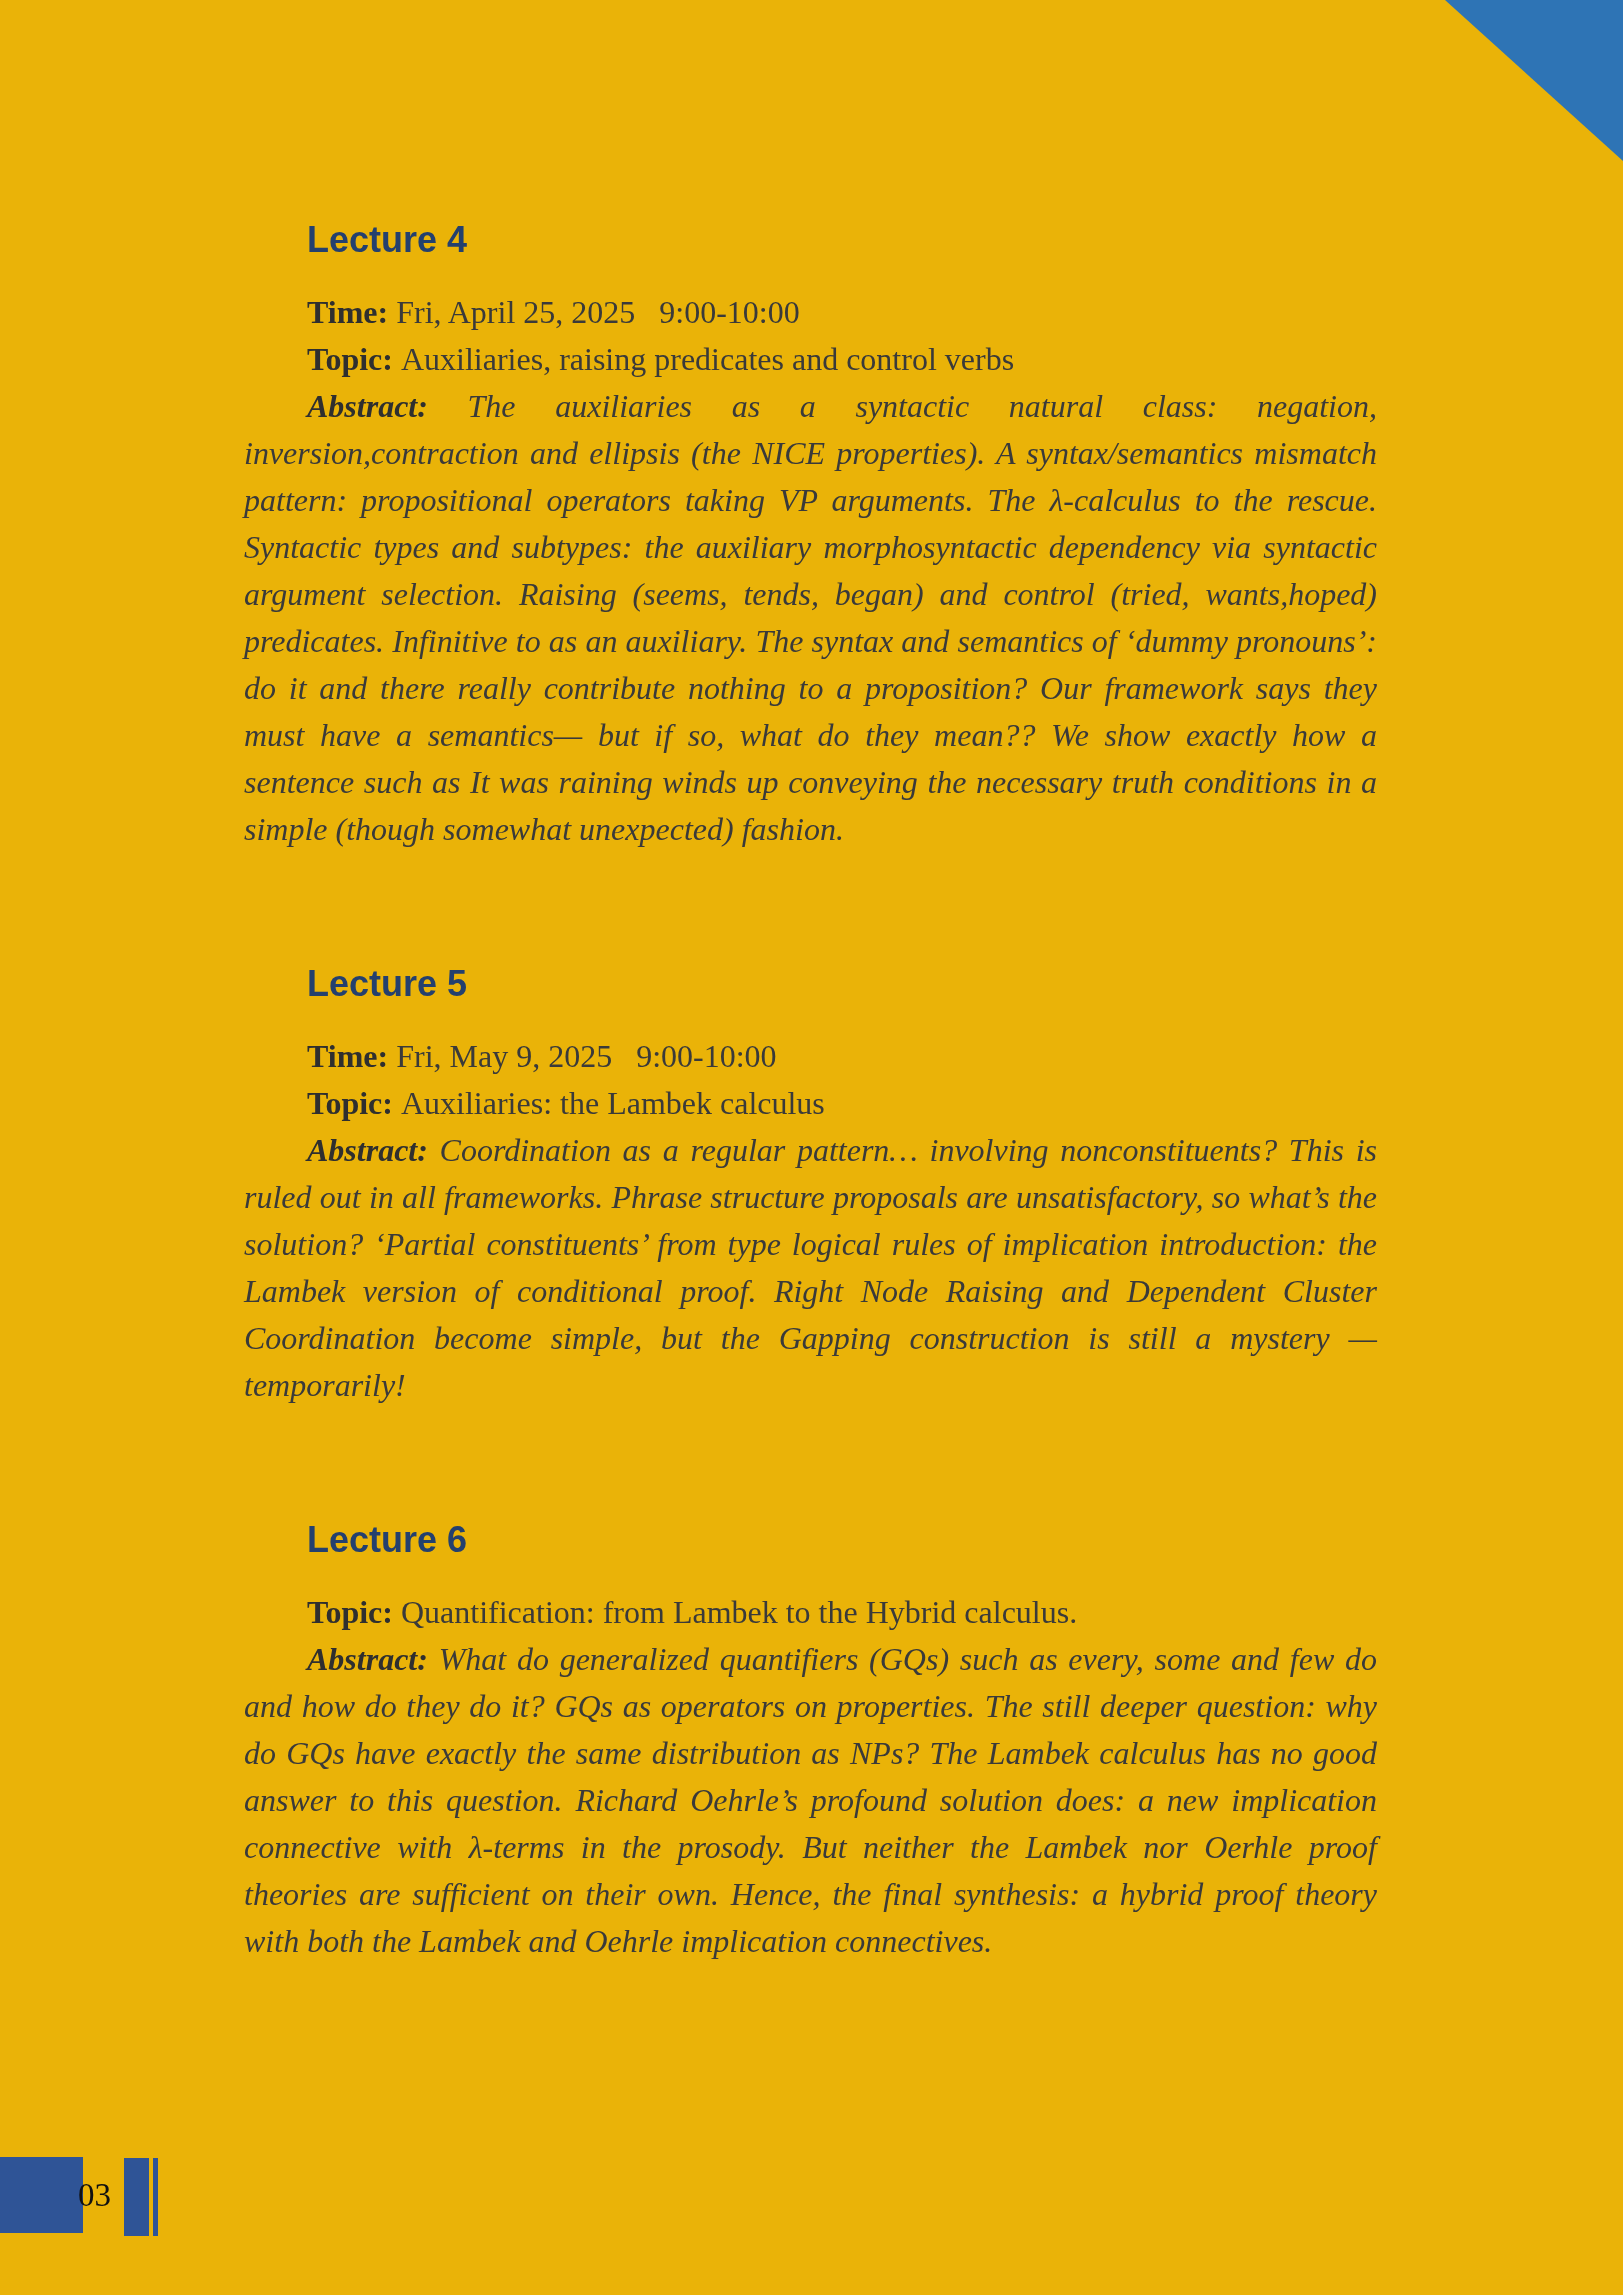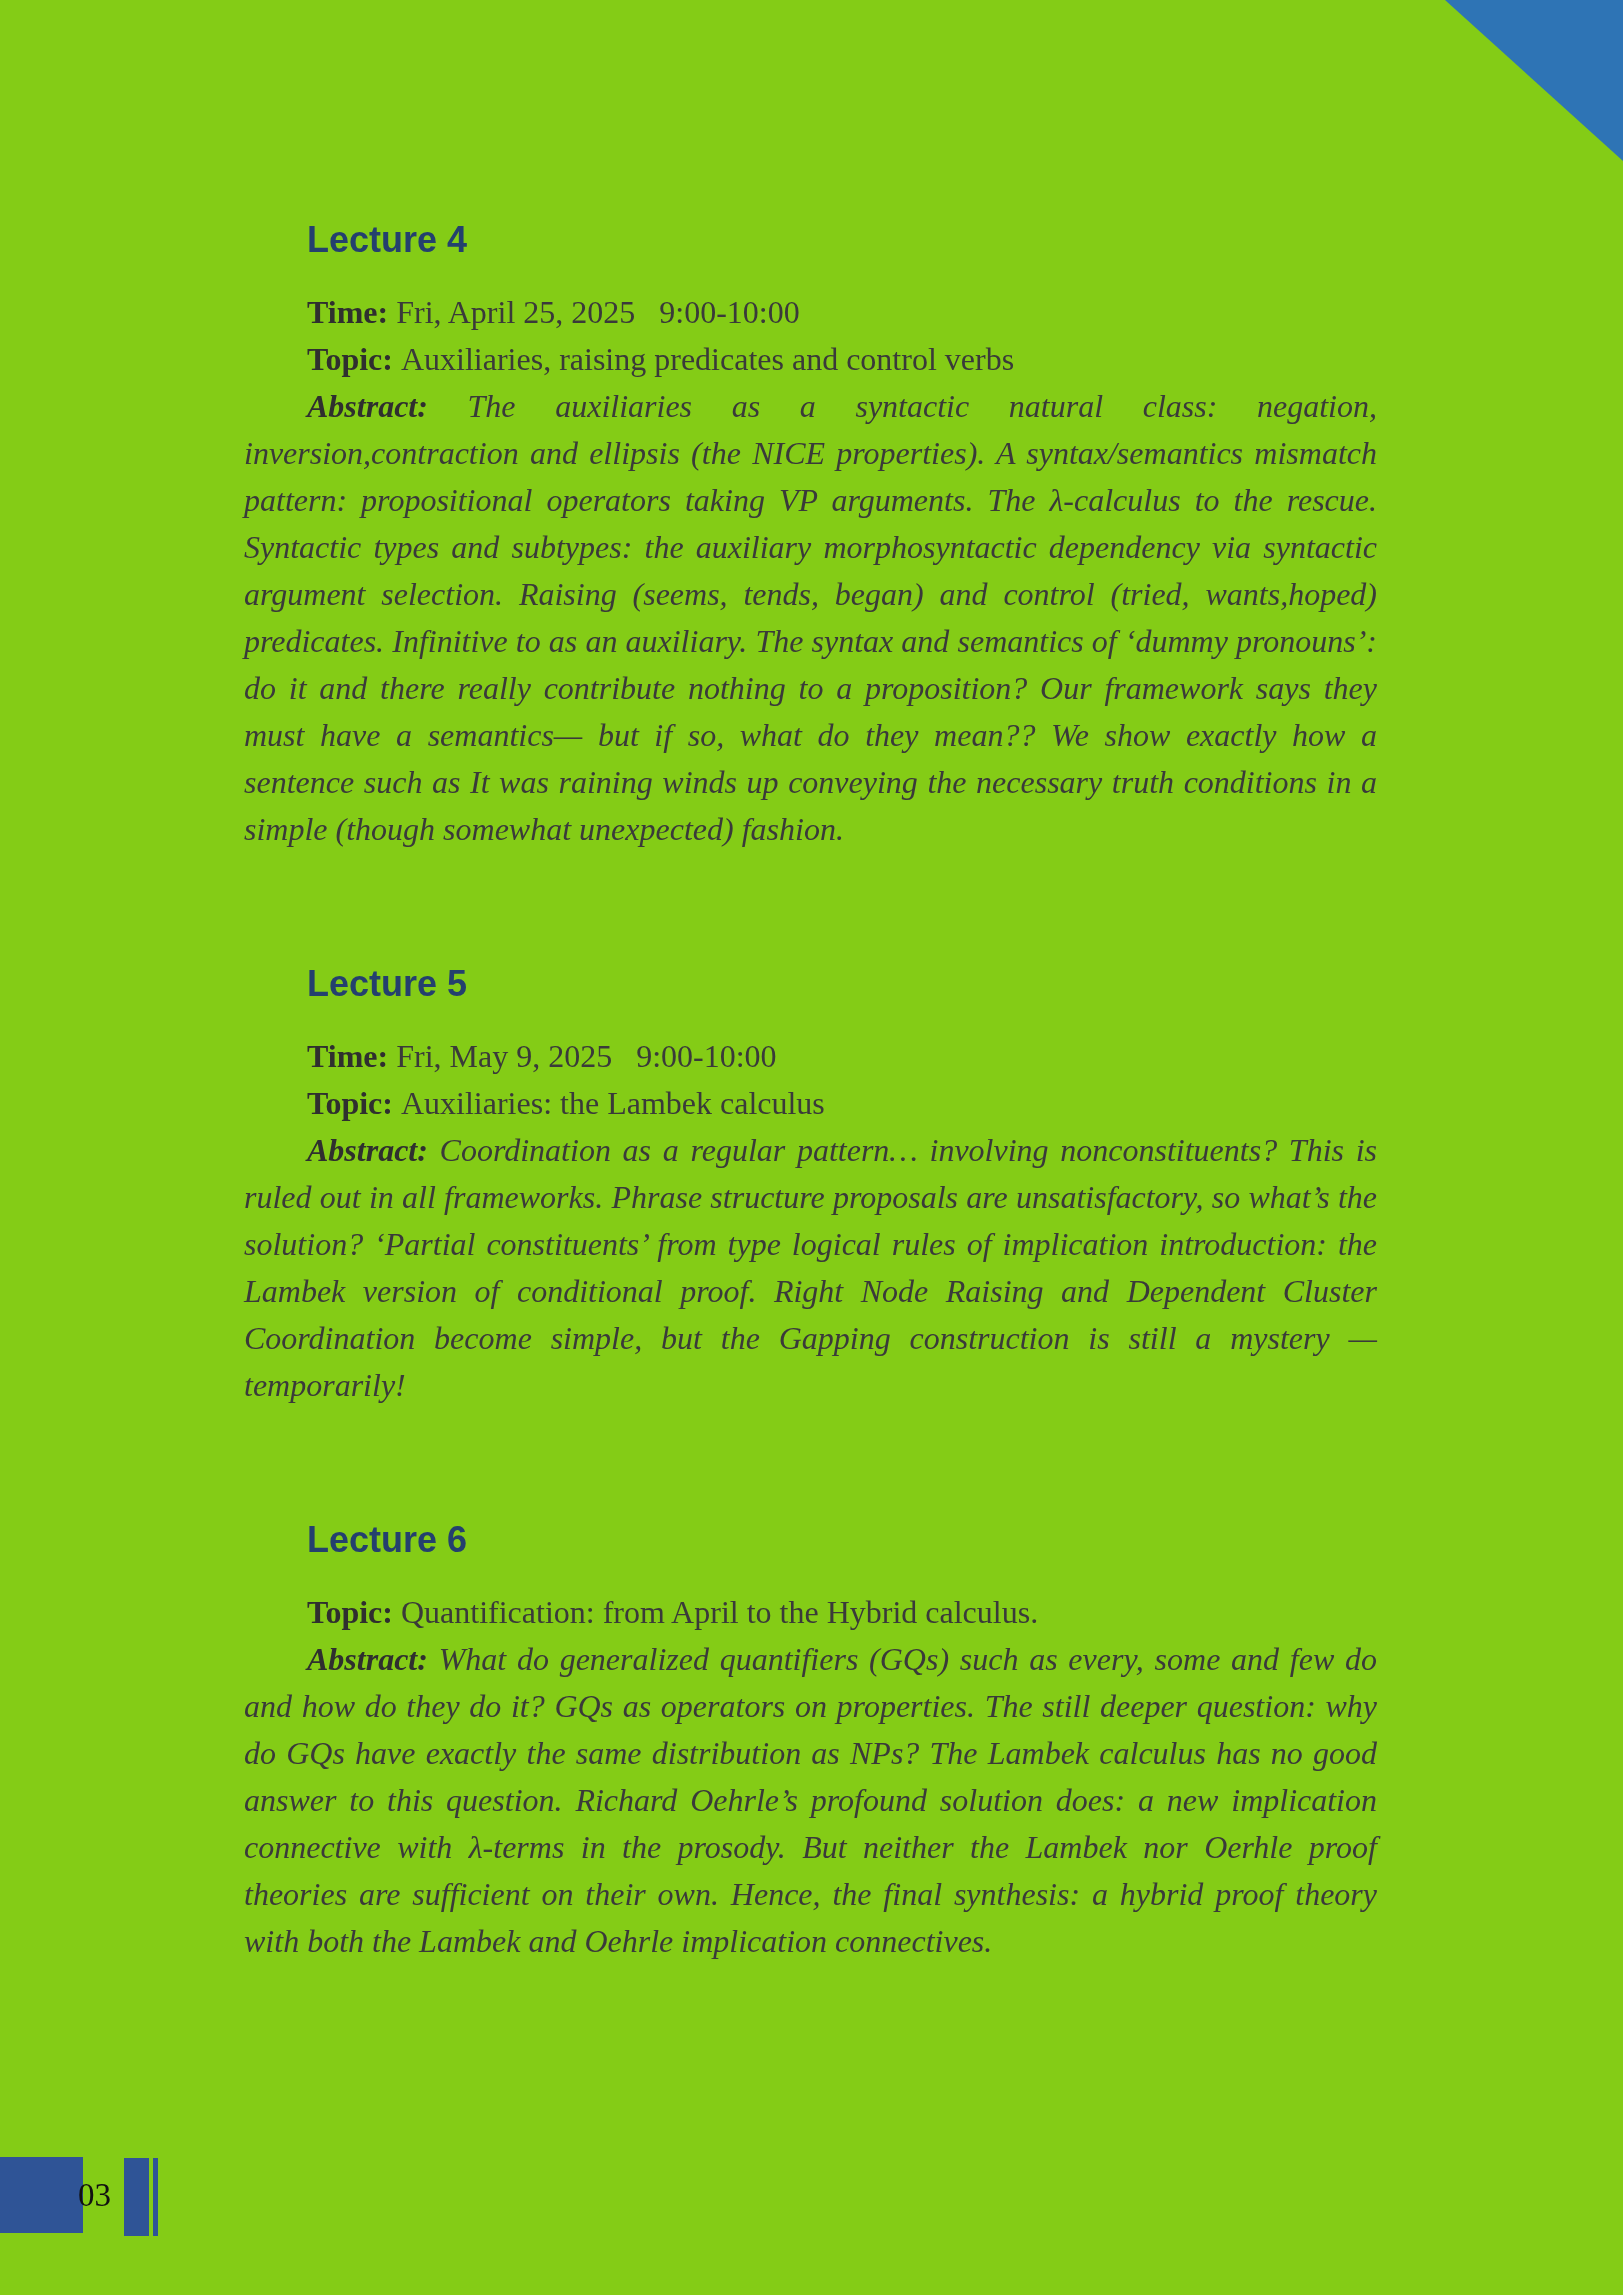--- a/index.html
+++ b/index.html
@@ -1,17 +1,17 @@
 <!DOCTYPE html>
 <html style="font-size:12.7px"><head>
 <meta charset="utf-8">
 <style>
   html,body{margin:0;padding:0;}
   body{width:1623px;height:2295px;background:#ffffff;font-family:"Liberation Serif", serif;}
-  .page{position:relative;width:1623px;height:2295px;overflow:hidden;background:#84cc16;}
+  .page{position:relative;width:1623px;height:2295px;overflow:hidden;background:#eab308;}
 
   
   .corner-triangle{
     position:absolute;top:0;right:0;width:178px;height:161px;
     background:#2E74B5;
     clip-path:polygon(0 0,100% 0,100% 100%);
   }
 
   
   .content{position:absolute;left:244px;top:214px;width:1133px;}
@@ -69,21 +69,21 @@
 
     <section class="lecture">
       <h2 class="lecture-title">Lecture 5</h2>
       <p class="line"><b>Time:</b>&nbsp;<span>Fri, May 9, 2025</span><span class="tgap"></span><span>9:00-10:00</span></p>
       <p class="line"><b>Topic:</b>&nbsp;<span>Auxiliaries: the Lambek calculus</span></p>
       <p class="para"><b>Abstract:</b>&nbsp;<span>Coordination as a regular pattern… involving nonconstituents? This is ruled out in all frameworks. Phrase structure proposals are unsatisfactory, so what’s the solution? ‘Partial constituents’ from type logical rules of implication introduction: the Lambek version of conditional proof. Right Node Raising and Dependent Cluster Coordination become simple, but the Gapping construction is still a mystery — temporarily!</span></p>
     </section>
 
     <section class="lecture">
       <h2 class="lecture-title">Lecture 6</h2>
-      <p class="line"><b>Topic:</b>&nbsp;<span>Quantification: from April to the Hybrid calculus.</span></p>
+      <p class="line"><b>Topic:</b>&nbsp;<span>Quantification: from Lambek to the Hybrid calculus.</span></p>
       <p class="para"><b>Abstract:</b>&nbsp;<span>What do generalized quantifiers (GQs) such as every, some and few do and how do they do it? GQs as operators on properties. The still deeper question: why do GQs have exactly the same distribution as NPs? The Lambek calculus has no good answer to this question. Richard Oehrle’s profound solution does: a new implication connective with λ-terms in the prosody. But neither the Lambek nor Oerhle proof theories are sufficient on their own. Hence, the final synthesis: a hybrid proof theory with both the Lambek and Oehrle implication connectives.</span></p>
     </section>
 
   </div>
 
   <div class="footer-bar-large"></div>
   <div class="footer-page-number">03</div>
   <div class="footer-bar-medium"></div>
   <div class="footer-bar-thin"></div>
 

